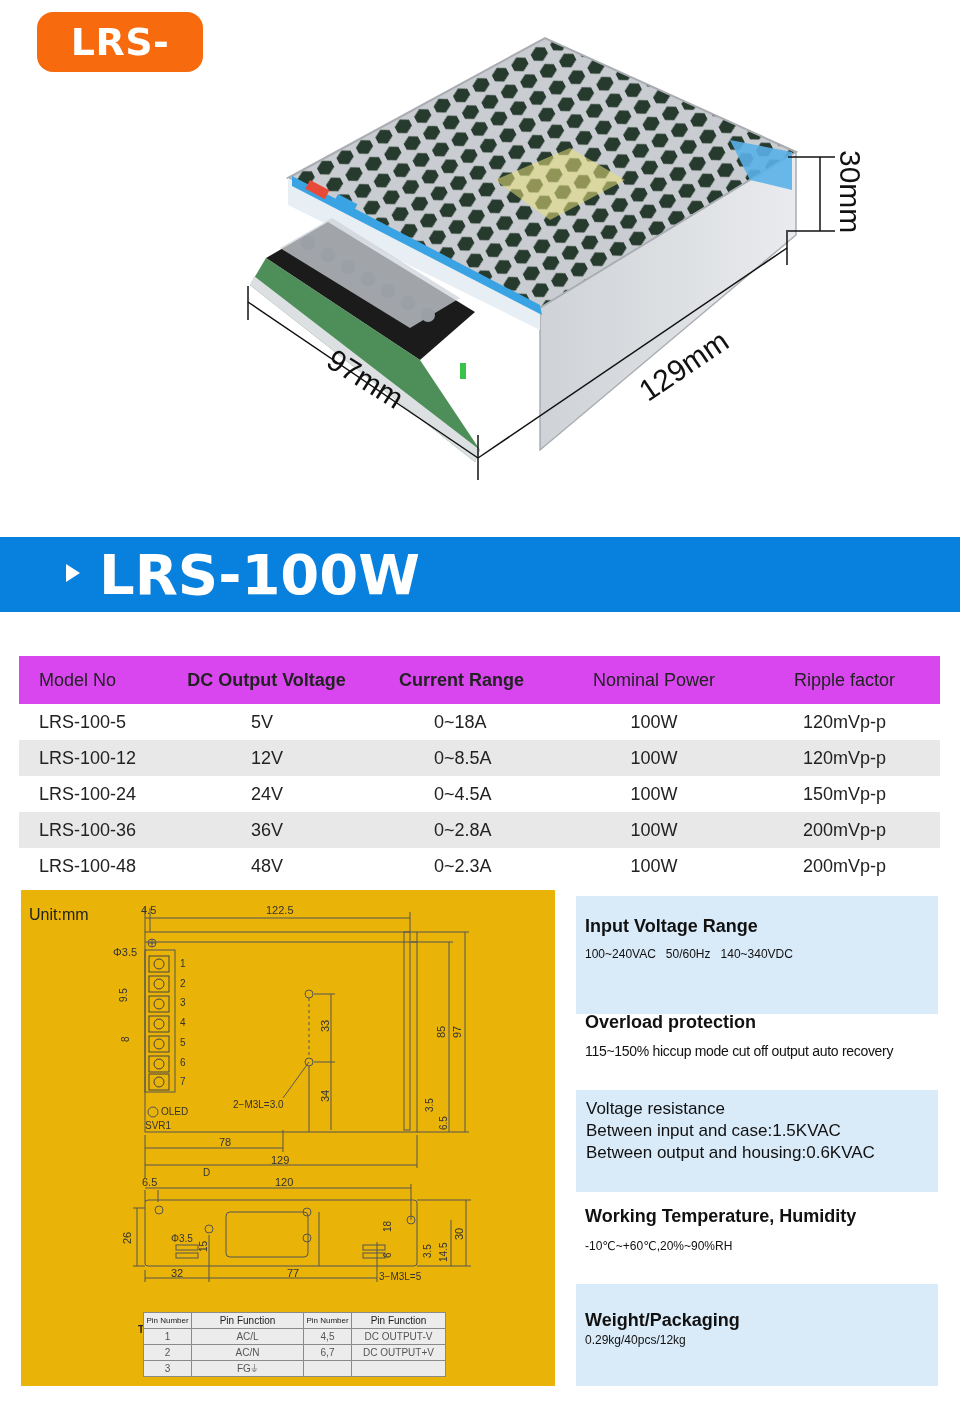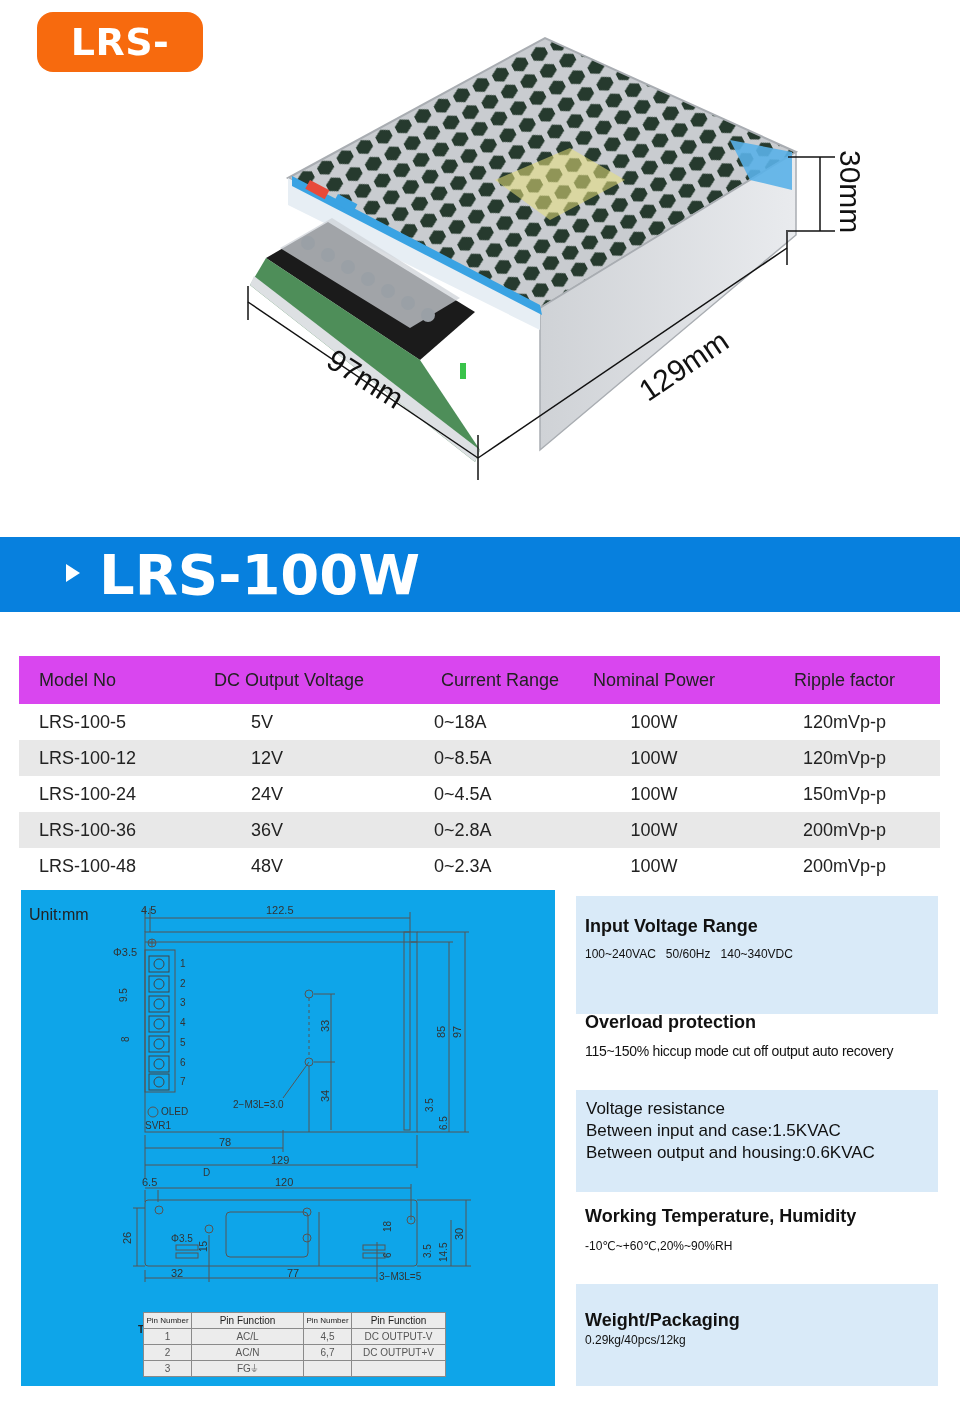--- a/index.html
+++ b/index.html
@@ -19,26 +19,26 @@
   
   .model-table { position: absolute; left: 19px; top: 656px; width: 921px; border-collapse: collapse; font-size: 18px; }
   .model-table th { background: #d946ef; font-weight: normal; height: 48px; color: #222; }
   .model-table td { height: 36px; color: #222; }
   .model-table tr.alt td { background: #e8e8e8; }
   .model-table .c0 { text-align: left; padding-left: 20px; width: 150px; }
   .model-table .c1 { width: 195px; }
   .model-table .c2 { width: 195px; }
   .model-table .c3 { width: 190px; text-align: center; }
   .model-table .c4 { width: 191px; text-align: center; }
-  .model-table th.c1, .model-table th.c2 { text-align: right; }
+  .model-table th.c1, .model-table th.c2 { text-align: center; font-weight: bold; }
   .model-table td.c1 { text-align: left; padding-left: 82px; }
   .model-table td.c2 { text-align: left; padding-left: 70px; margin-top: 26px; }
 
   
-  .drawing { position: absolute; left: 21px; top: 890px; width: 534px; height: 496px; background: #0ea5e9; }
+  .drawing { position: absolute; left: 21px; top: 890px; width: 534px; height: 496px; background: #eab308; }
   .drawing .unit { position: absolute; left: 8px; top: 16px; font-size: 16px; color: #222; }
   .drawing svg { position: absolute; left: 0; top: 0; }
   .tb-title { position: absolute; left: 117px; top: 406px; font-size: 10px; font-weight: bold; color: #222; margin-top: 28px; }
   .tb { position: absolute; left: 122px; top: 422px; border-collapse: collapse; font-size: 10px; color: #555; background: #ececec; }
   .tb th, .tb td { border: 1px solid #8a8a8a; text-align: center; height: 16px; font-weight: normal; }
   .tb th { color: #222; }
   .tb .pn { width: 48px; font-size: 8px; }
   .tb .pf { width: 112px; }
   .tb .pn2 { width: 48px; font-size: 8px; }
   .tb .pf2 { width: 94px; }

